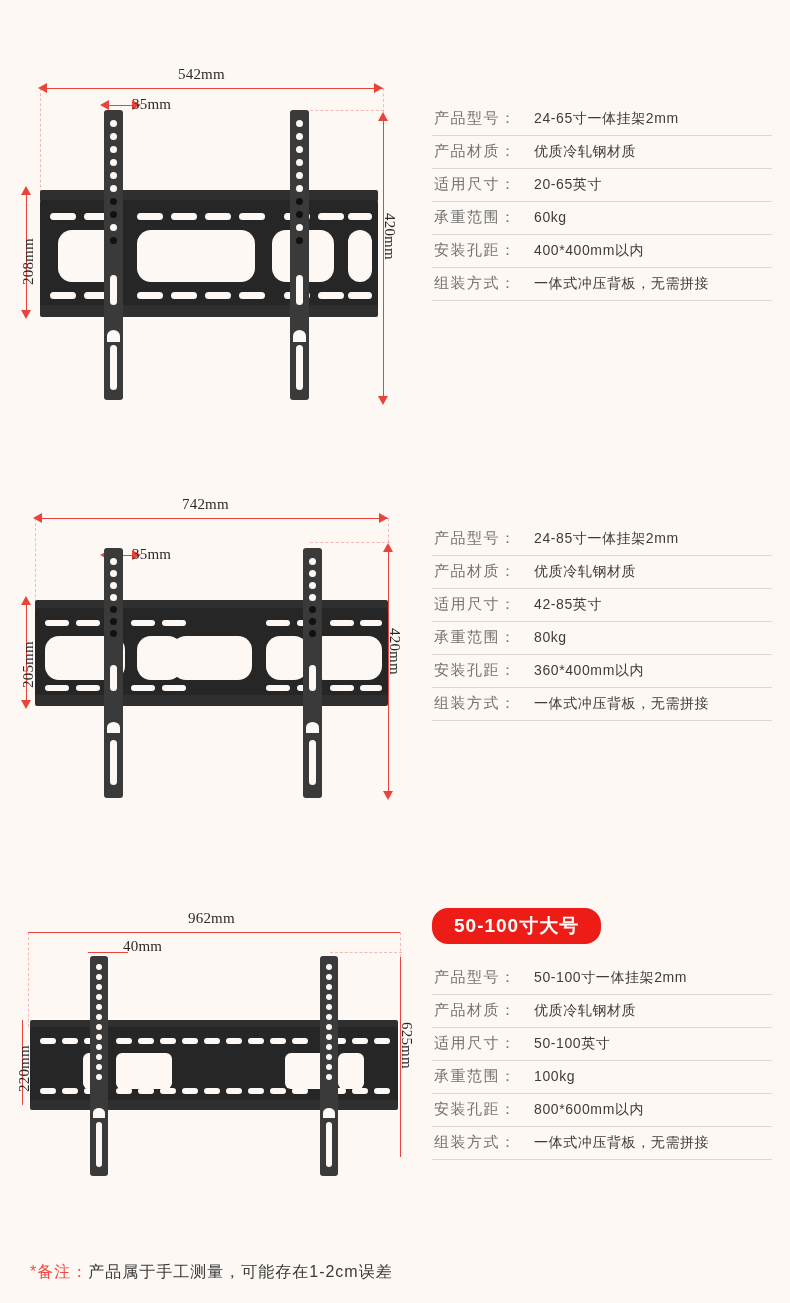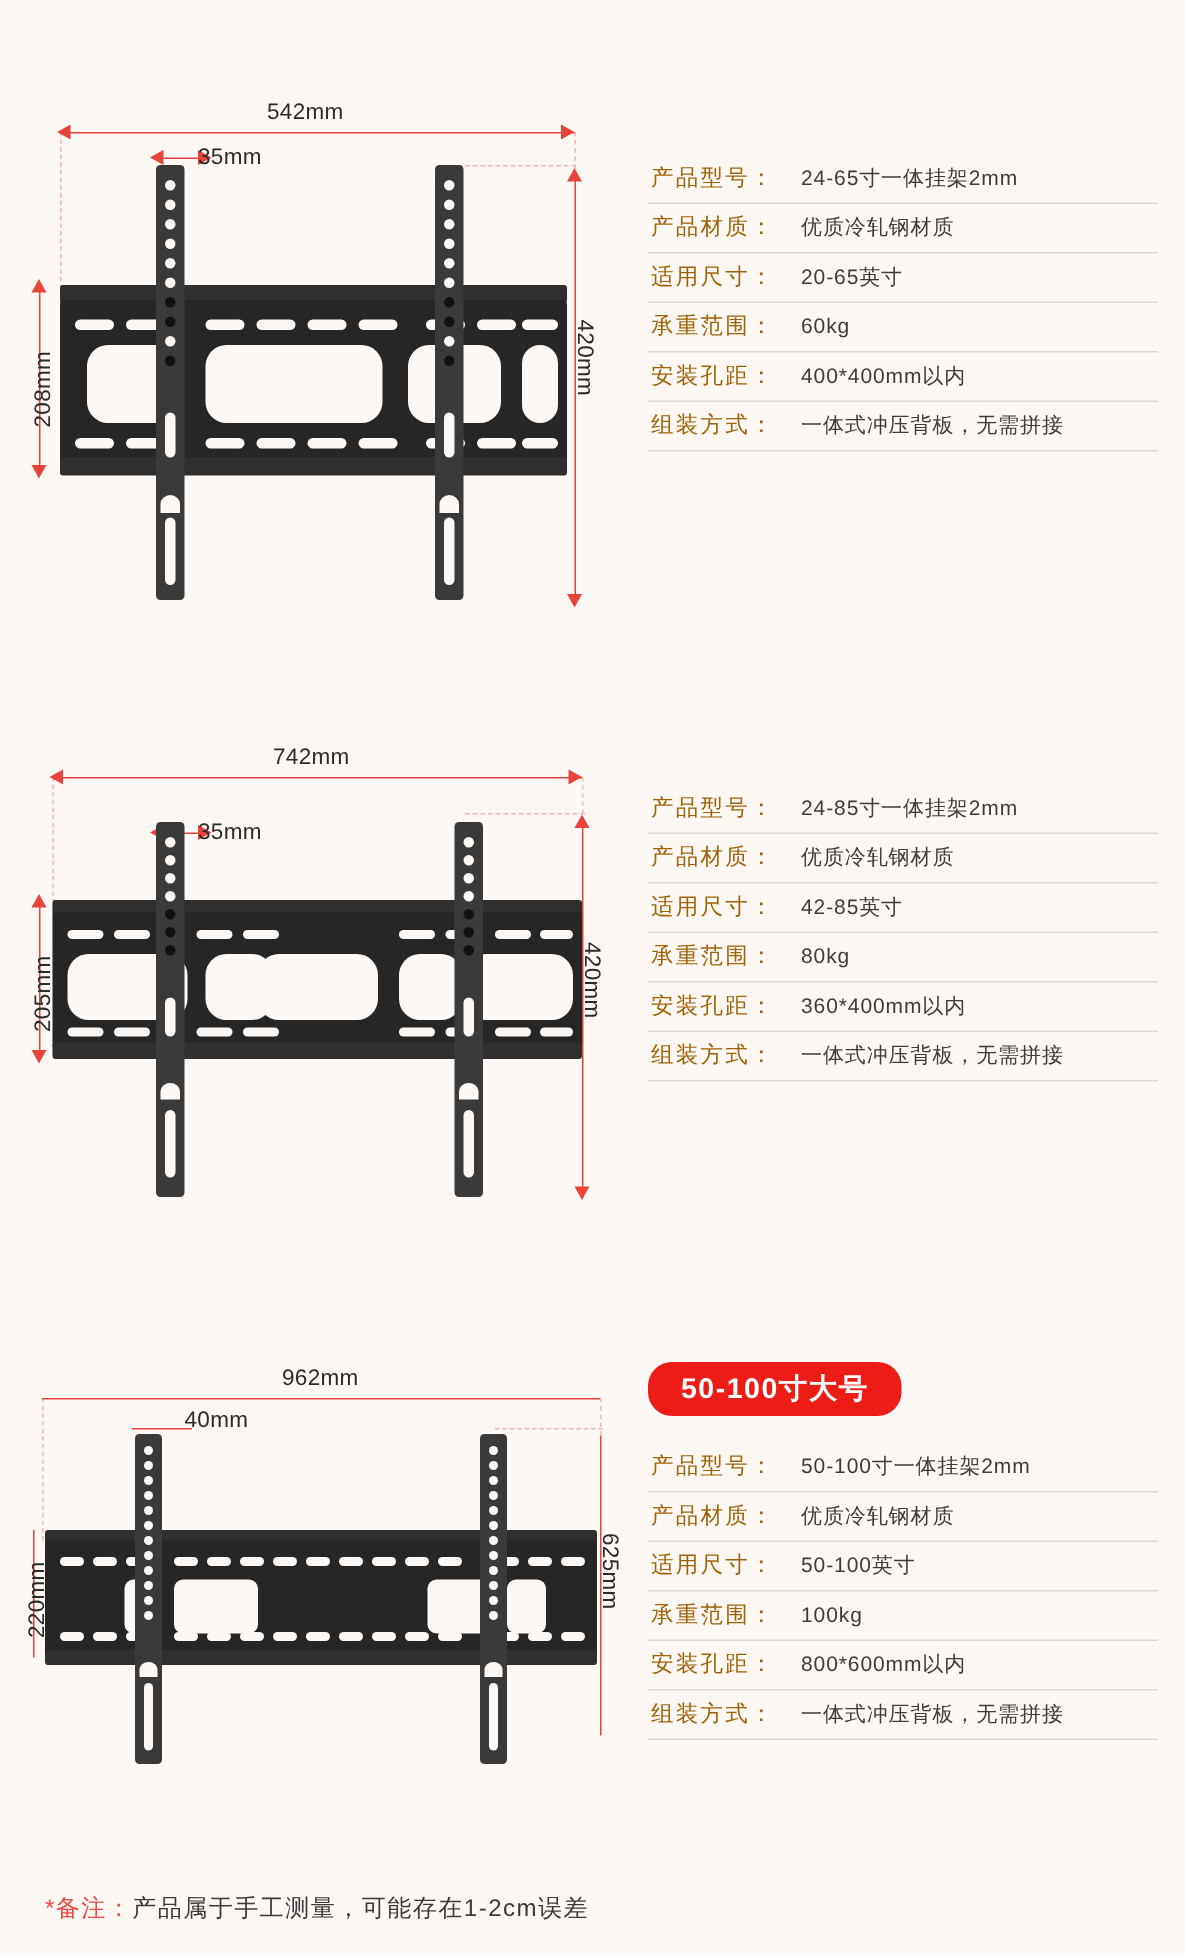--- a/index.html
+++ b/index.html
@@ -10,21 +10,21 @@
     color:#3a3a3a;
     overflow:hidden;
     position:relative;
   }
   .section{position:absolute;left:0;width:790px;}
   #sec1{top:0;height:450px;}
   #sec2{top:450px;height:420px;}
   #sec3{top:870px;height:380px;}
 
   
-  .diagram{position:absolute;left:0;top:0;width:425px;height:100%;}
+  .diagram{position:absolute;left:0;top:0;width:425px;height:100%;font-family:Liberation Serif, serif;}
   .dimline{position:absolute;background:#e8443c;}
   .dimline.h{height:1px;}
   .dimline.v{width:1px;}
   .guide{position:absolute;border-left:1px dashed #f3b8b4;}
   .guide.hz{border-left:none;border-top:1px dashed #f3b8b4;}
   .arrow{position:absolute;width:0;height:0;}
   .arr-l{border-top:5px solid transparent;border-bottom:5px solid transparent;border-right:9px solid #e8443c;}
   .arr-r{border-top:5px solid transparent;border-bottom:5px solid transparent;border-left:9px solid #e8443c;}
   .arr-u{border-left:5px solid transparent;border-right:5px solid transparent;border-bottom:9px solid #e8443c;}
   .arr-d{border-left:5px solid transparent;border-right:5px solid transparent;border-top:9px solid #e8443c;}
@@ -50,21 +50,21 @@
     display:inline-block;background:#ee1c17;color:#fff;
     font-size:19px;font-weight:bold;letter-spacing:1px;
     padding:5px 22px;border-radius:16px;
   }
   .spec-table{margin-top:18px;width:340px;}
   .spec-row{
     display:flex;align-items:baseline;
     padding:6px 0 7px 2px;
     border-bottom:1px solid #dcd8d5;
   }
-  .spec-label{font-size:15px;color:#a16207;letter-spacing:1.5px;width:100px;flex:none;}
+  .spec-label{font-size:15px;color:#737373;letter-spacing:1.5px;width:100px;flex:none;}
   .spec-value{font-size:14px;color:#3c3c3c;letter-spacing:.6px;}
 
   
   #footer{position:absolute;left:30px;top:1262px;font-size:16px;letter-spacing:1px;}
   #footer .rednote{color:#ef4a44;}
   #footer .graynote{color:#3a3a3a;}
 </style>
 </head>
 <body>
 

